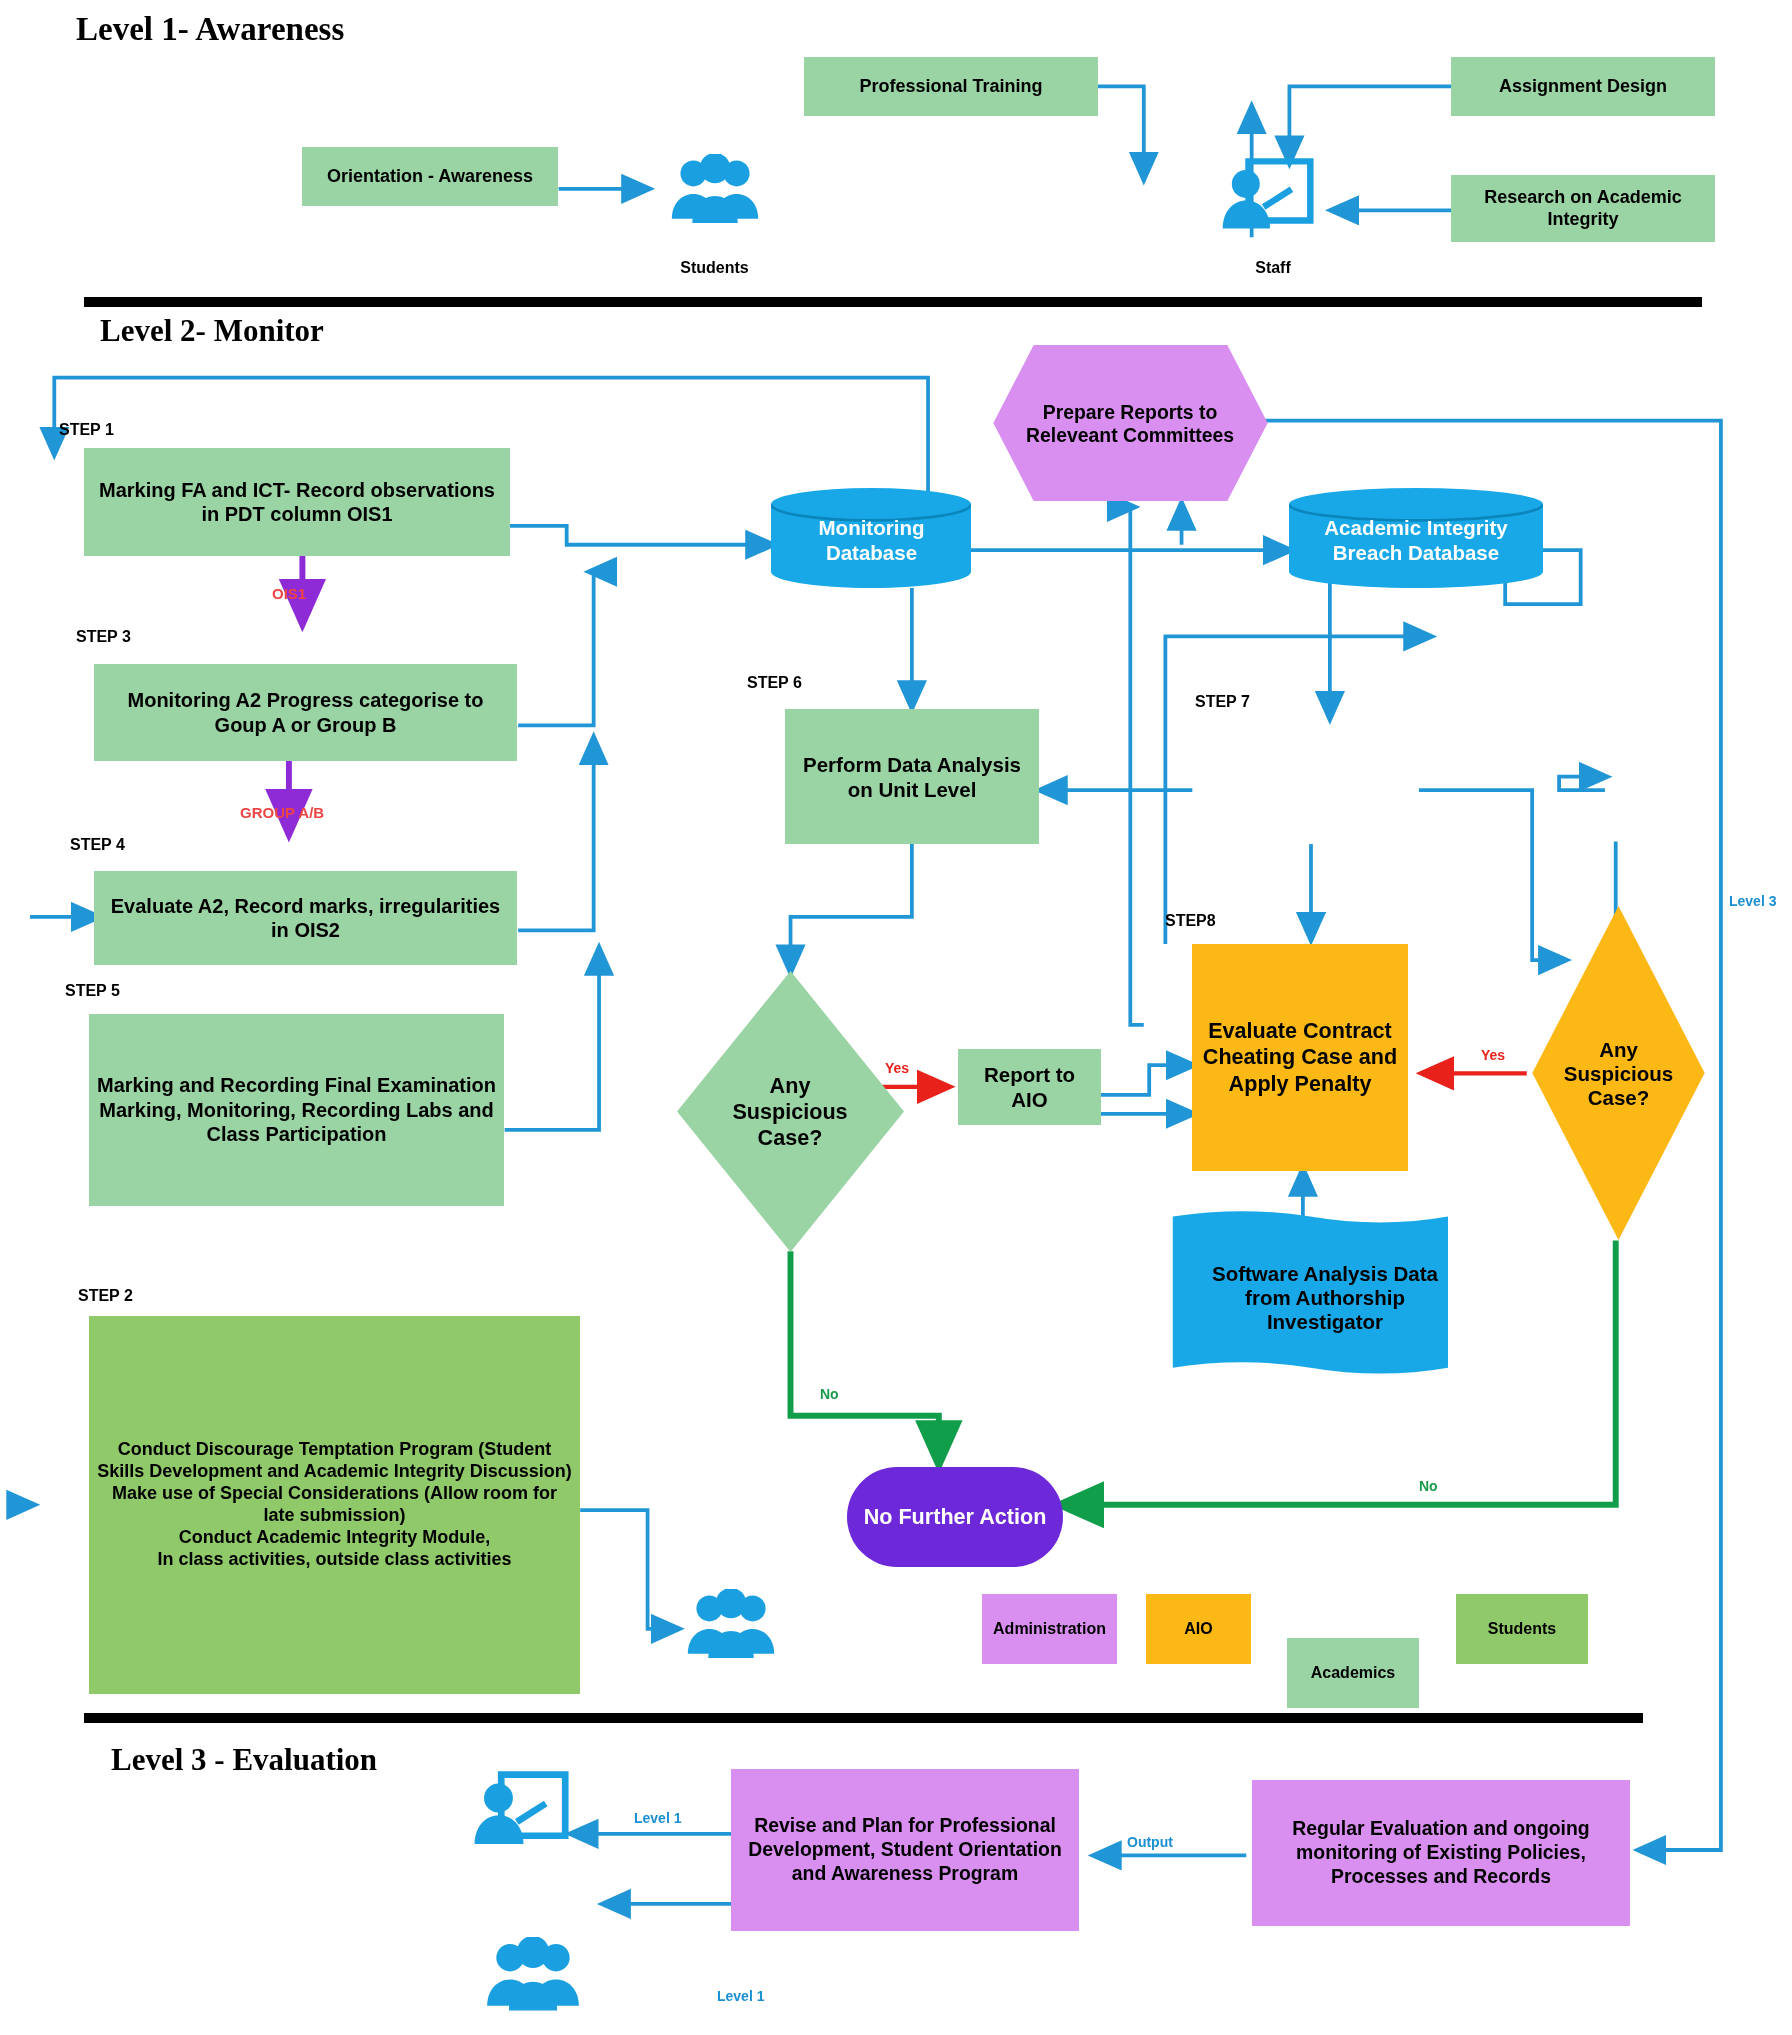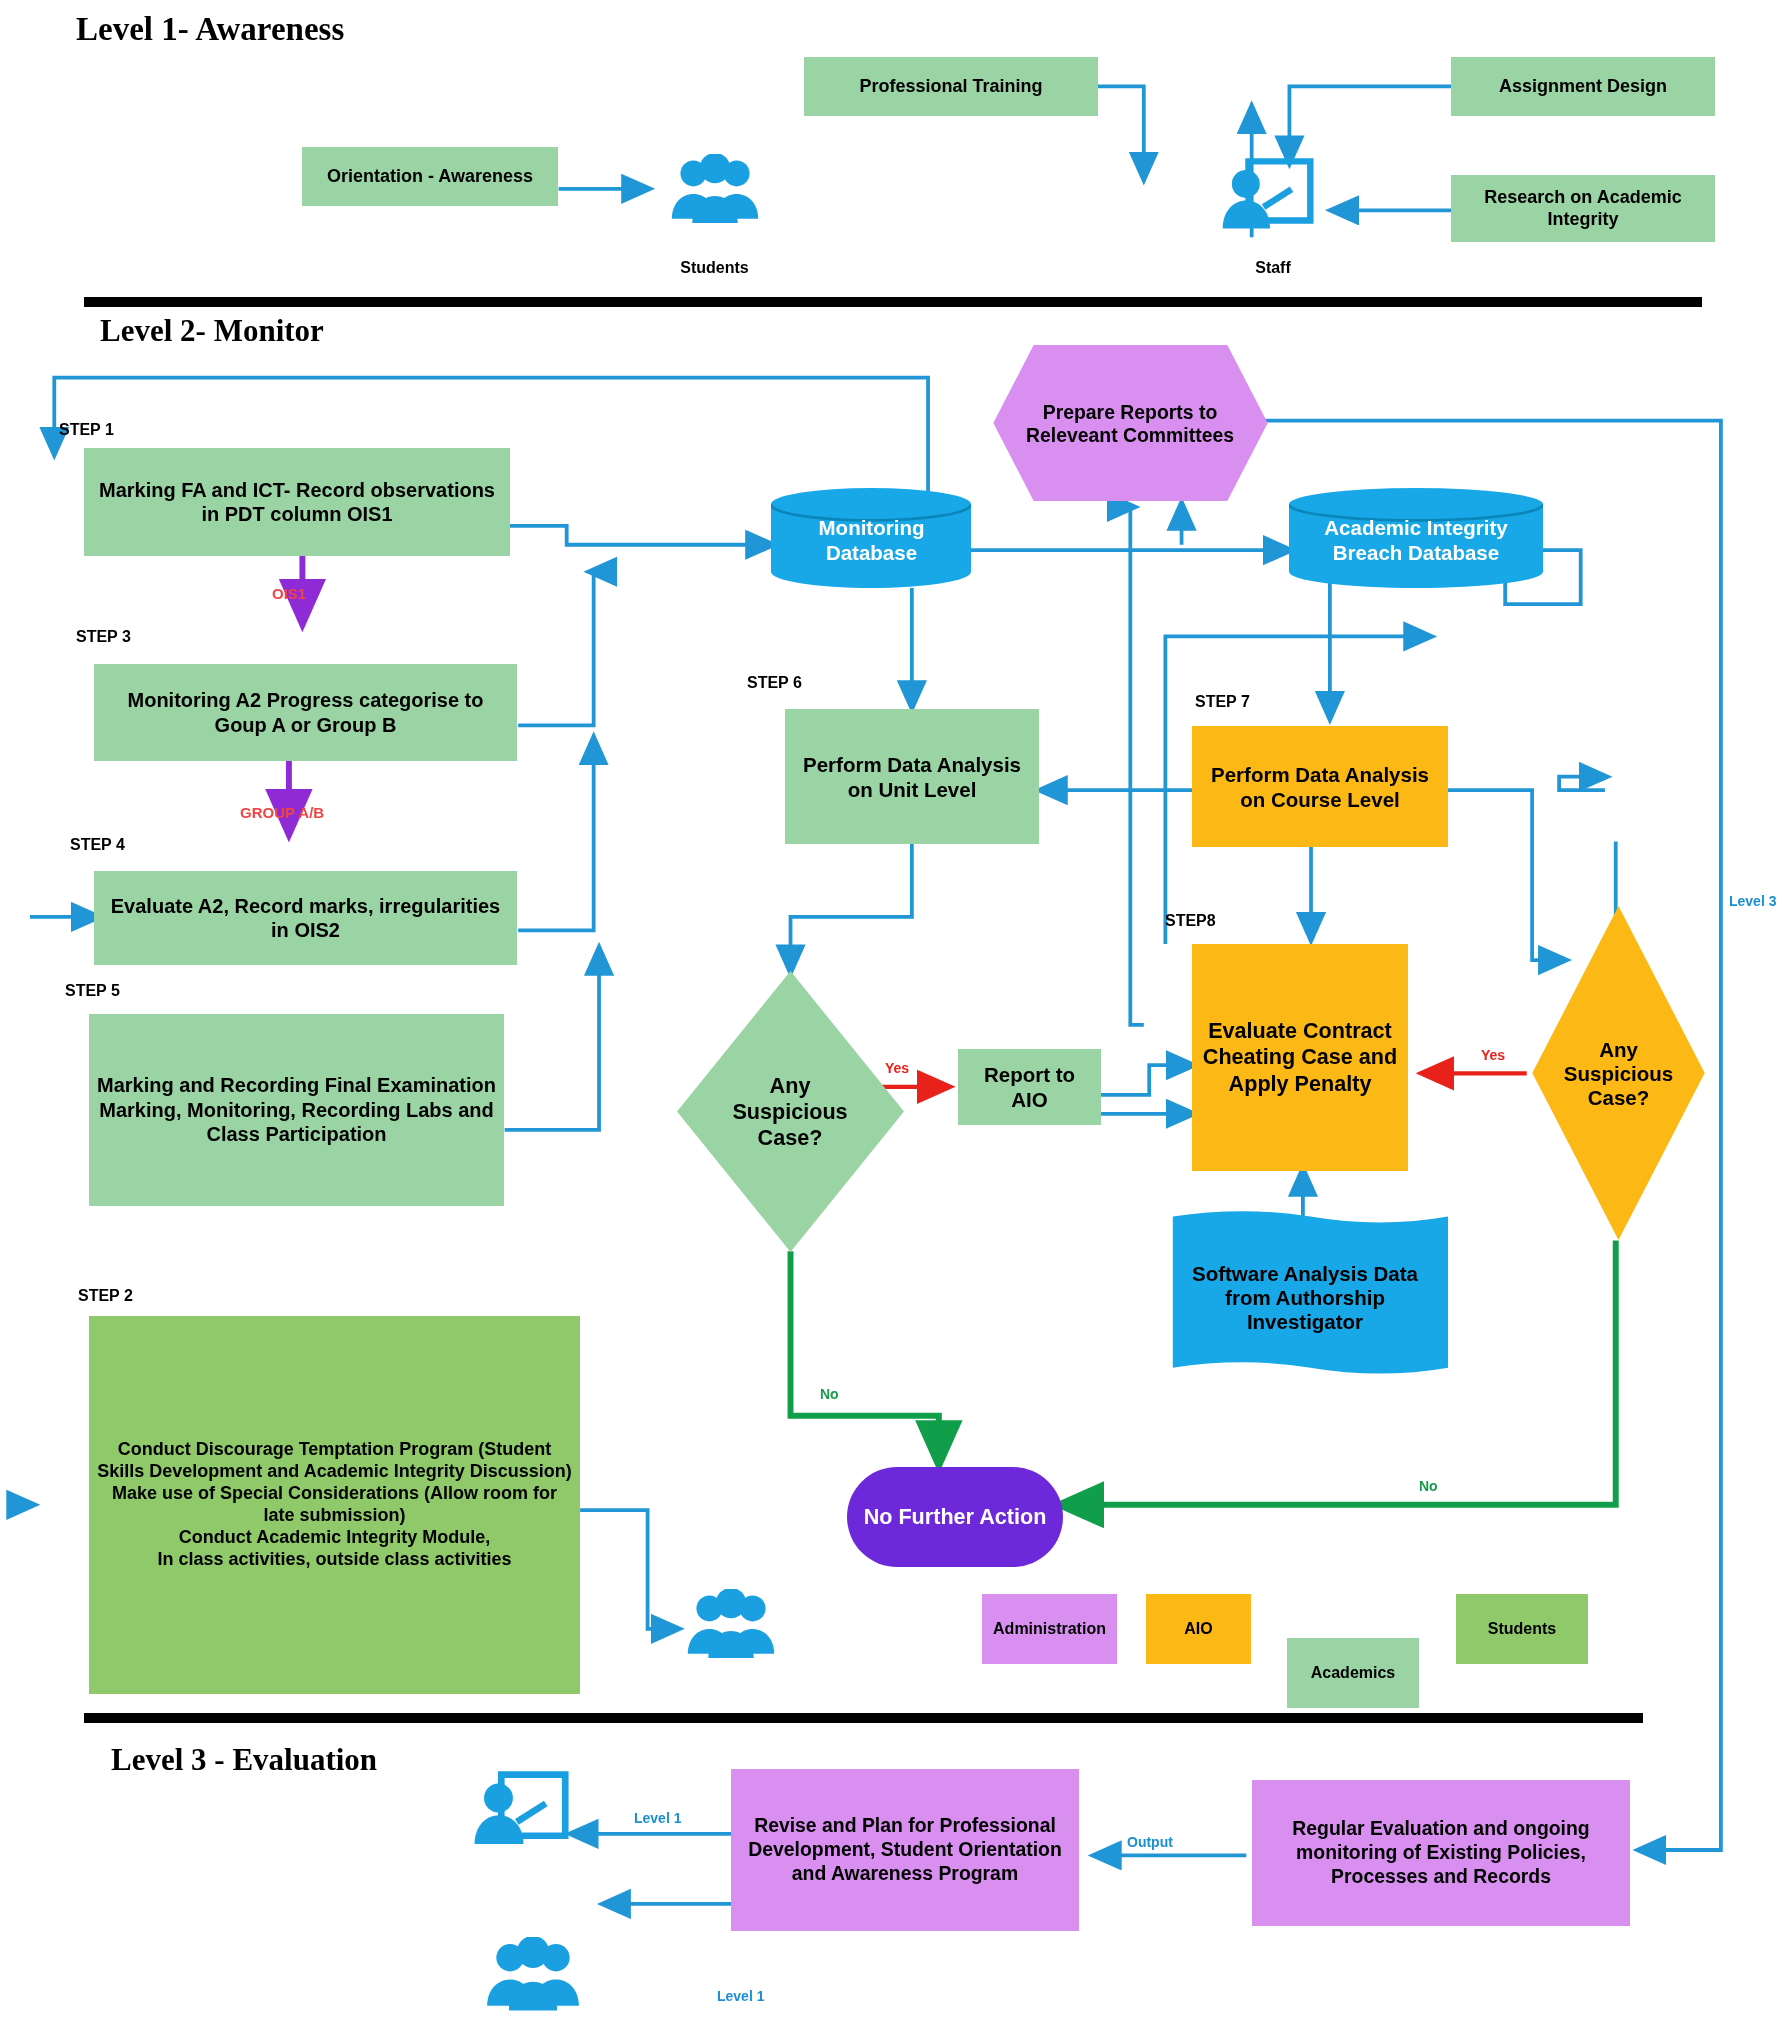--- a/index.html
+++ b/index.html
@@ -211,29 +211,28 @@
 
   <svg class="cyl" style="left:993px;top:345px;" width="275" height="156" viewBox="0 0 510 290">
     <polygon points="75,0 435,0 510,145 435,290 75,290 0,145" fill="#d98ff0"></polygon>
   </svg>
   <div class="hex" style="left:1014px;top:356px;width:232px;height:135px;font-size:19.4px;">Prepare Reports to Releveant Committees</div>
 
   <div class="step-label" style="left:747px;top:674px;">STEP 6</div>
   <div class="box green" style="left:785px;top:709px;width:254px;height:135px;font-size:20.5px;">Perform Data Analysis on Unit Level</div>
 
   <div class="step-label" style="left:1195px;top:693px;">STEP 7</div>
-  <div class="box orange" style="left:1192px;top:726px;width:256px;height:121px;font-size:20.5px;">Perform Data Analysis on Course Level</div>
 
   <div class="step-label" style="left:1165px;top:912px;">STEP8</div>
   <div class="box orange" style="left:1192px;top:944px;width:216px;height:227px;font-size:21.6px;">Evaluate Contract Cheating Case and Apply Penalty</div>
 
   <svg class="cyl" style="left:1162px;top:1211px;" width="286" height="173" viewBox="0 0 530 320">
     <path d="M20 10 q130 -20 255 0 q130 22 255 0 v280 q-125 22 -255 0 q-125 -20 -255 0z" fill="#18a8e8"></path>
   </svg>
-  <div class="wave" style="left:1173px;top:1222px;width:264px;height:151px;font-size:20.5px;color:#000;">Software Analysis Data from Authorship Investigator</div>
+  <div class="wave" style="left:1173px;top:1222px;width:264px;height:151px;font-size:20.5px;color:#000;padding-left:20px;">Software Analysis Data from Authorship Investigator</div>
 
   <svg class="cyl" style="left:677px;top:971px;" width="227" height="281" viewBox="0 0 420 520">
     <polygon points="210,0 420,260 210,520 0,260" fill="#9ad4a4"></polygon>
   </svg>
   <div class="diamond" style="left:712px;top:1025px;width:156px;height:173px;font-size:21.6px;">Any Suspicious Case?</div>
 
   <svg class="cyl" style="left:1532px;top:906px;" width="173" height="334" viewBox="0 0 320 620">
     <polygon points="160,0 320,310 160,620 0,310" fill="#fcb814"></polygon>
   </svg>
   <div class="diamond" style="left:1554px;top:993px;width:129px;height:162px;font-size:20.5px;">Any Suspicious Case?</div>

